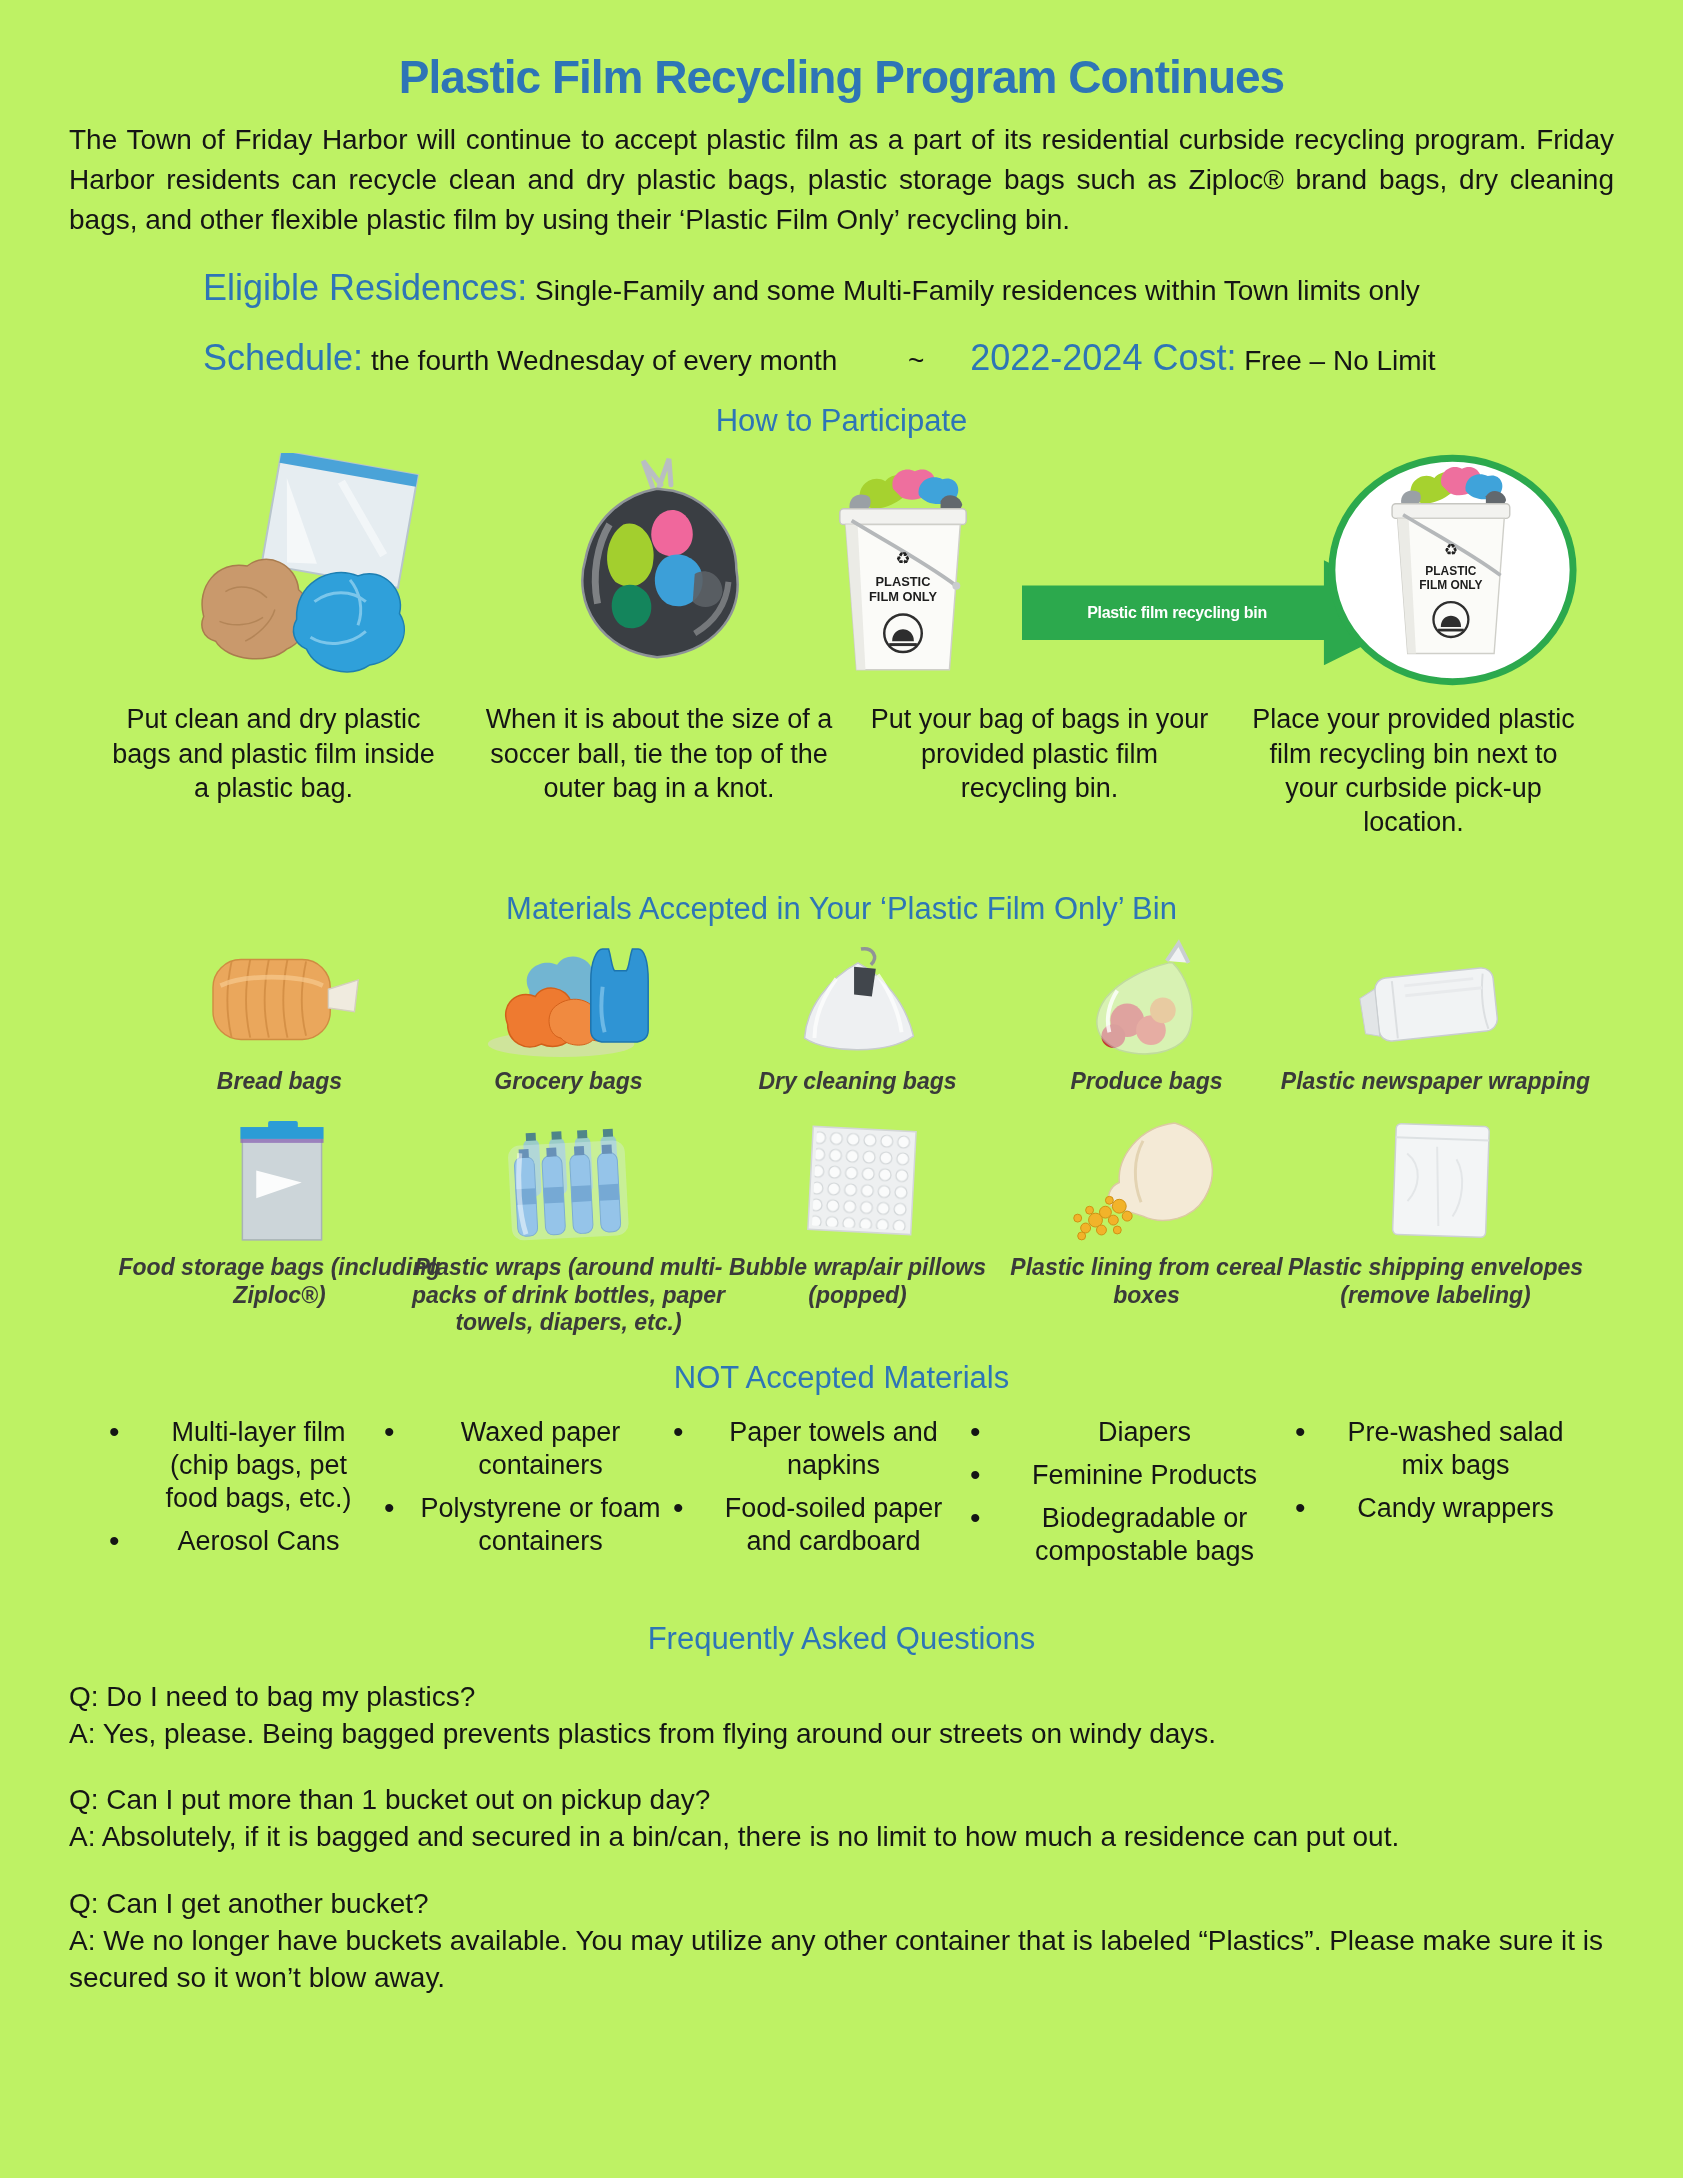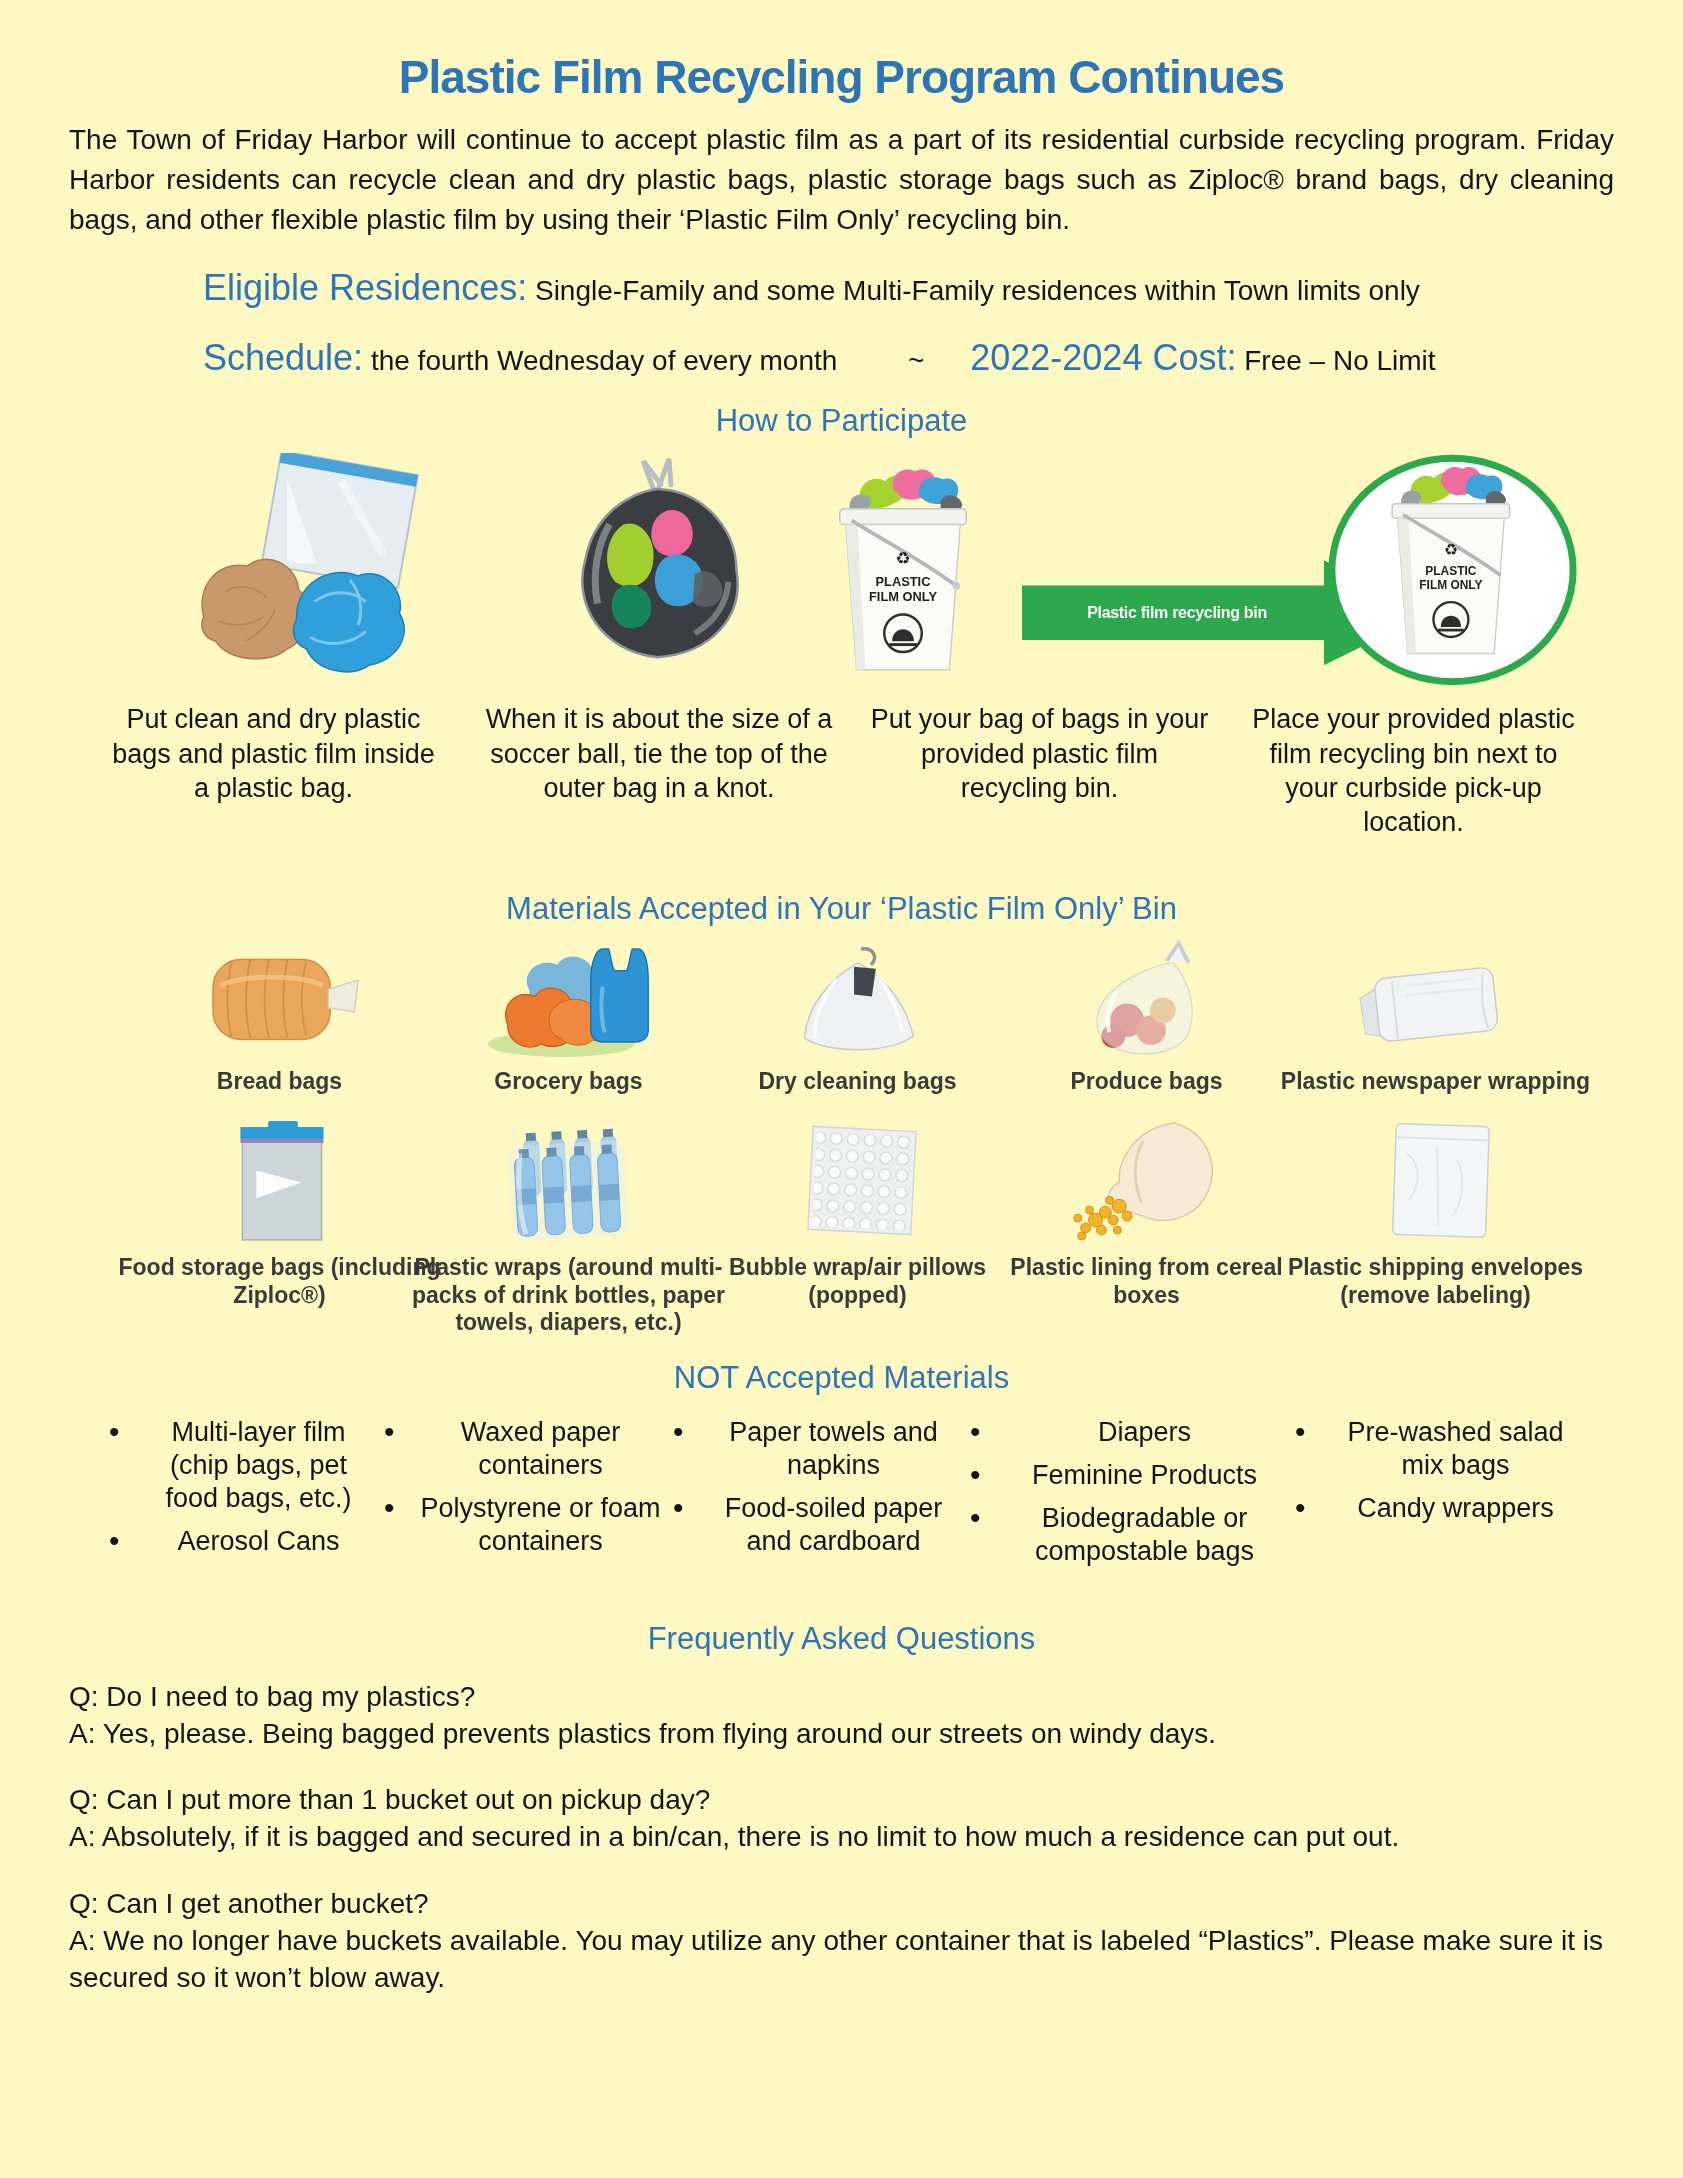--- a/index.html
+++ b/index.html
@@ -1,18 +1,18 @@
 <!DOCTYPE html>
 <html><head>
 <meta charset="utf-8">
 <style>
   html,body{margin:0;padding:0;background:#ffffff;}
   .page{
     position:relative; width:1683px; height:2178px; overflow:hidden;
-    background:#fef9c3; color:#151515;
+    background:#bef264; color:#151515;
     font-family:"Liberation Sans", sans-serif;
   }
   .title{
     margin:50px 69px 0; text-align:center;
     font-size:46px; font-weight:700; letter-spacing:-1px; color:#2E75B6;
   }
   .intro{
     margin:16px 69px 0; font-size:28px; line-height:1.42; text-align:justify;
   }
   .infoline{margin:28px 69px 0 203px; font-size:28px;}
@@ -37,21 +37,21 @@
     padding-right:24%; box-sizing:border-box;
   }
   .green-arrow span{
     color:#ffffff; font-weight:700; font-size:16px; white-space:nowrap; letter-spacing:-0.3px;
   }
   
   .mat-row{
     display:grid; grid-template-columns:repeat(5,289px);
     margin:12px 0 0 135px;
   }
-  .mat-cell{display:flex; flex-direction:column; align-items:center;}
+  .mat-cell{display:flex; flex-direction:column; align-items:center;font-style:italic;}
   .mat-img{display:flex; align-items:flex-end; justify-content:center;}
   .mat-row.r1 .mat-img{height:121px;}
   .mat-row.r2 .mat-img{height:139px;}
   .mat-label{
     margin-top:8px; width:327px; margin-left:-19px; margin-right:-19px;
     text-align:center; font-size:23px; font-weight:700; color:#3a3a3a; line-height:1.18;
   }
   
   .nacols{display:flex; margin:20px 59px 0 99px;}
   .nacol{box-sizing:border-box;}

